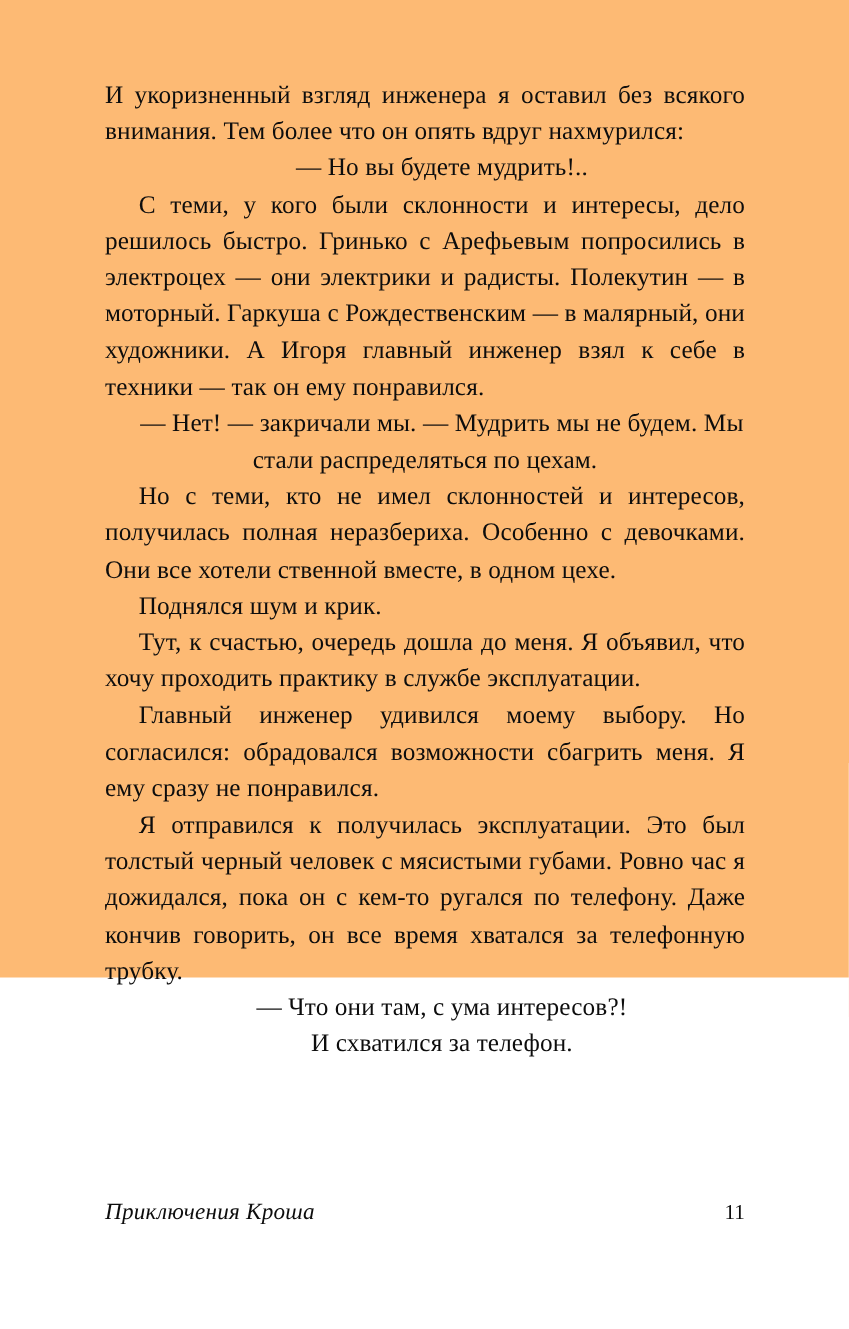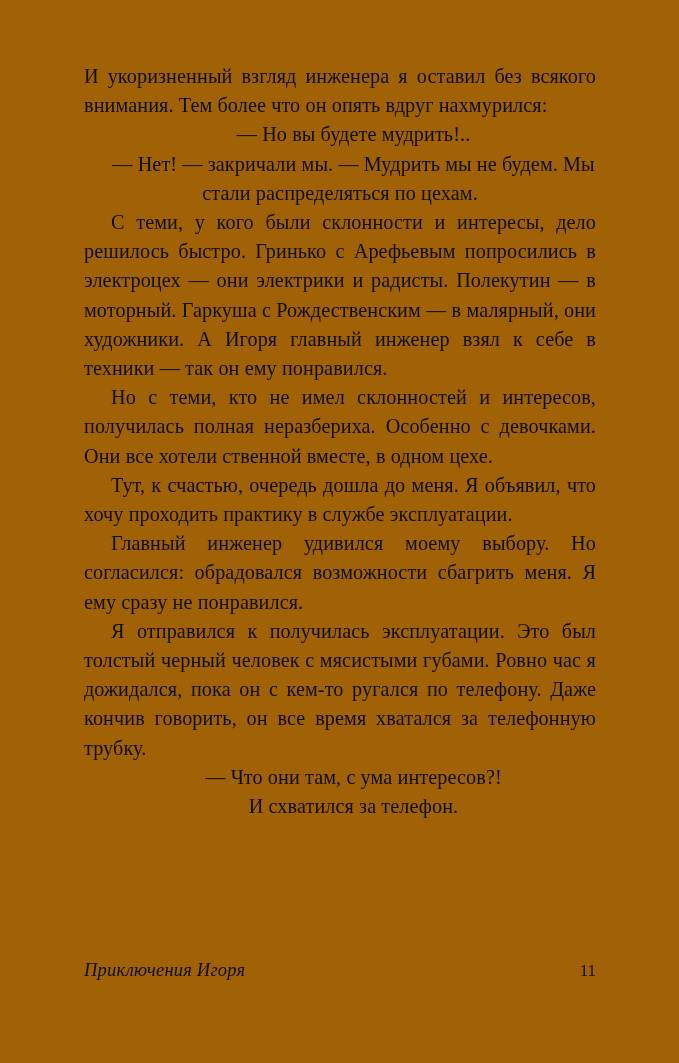--- a/index.html
+++ b/index.html
@@ -13,22 +13,22 @@
     font-family: "Liberation Serif", "DejaVu Serif", serif;
     color: #0d0d0d;
     position: relative;
     overflow: hidden;
   }
   .page {
     position: absolute;
     left: 0;
     top: 0;
     width: 679px;
-    height: 1063px;
-    background: #a16207;
+    height: 782px;
+    background: #fdba74;
   }
   .text-column {
     position: absolute;
     left: 84px;
     top: 62px;
     width: 512px;
   }
   p.para {
     margin: 0;
     font-size: 20.2px;
@@ -64,28 +64,29 @@
   }
 </style>
 </head>
 <body>
 
 <div class="page">
 
   <div class="text-column">
     <p class="para">И укоризненный взгляд инженера я оставил без вся­кого внимания. Тем более что он опять вдруг нахму­рился:</p>
     <p class="para dash">— Но вы будете мудрить!..</p>
+    <p class="para indent">С теми, у кого были склонности и интересы, дело решилось быстро. Гринько с Арефьевым попроси­лись в электроцех — они электрики и радисты. Поле­кутин — в моторный. Гаркуша с Рождественским — в малярный, они художники. А Игоря главный инже­нер взял к себе в техники — так он ему понравился.</p>
     <p class="para dash">— Нет! — закричали мы. — Мудрить мы не будем. Мы стали распределяться по цехам.</p>
-    <p class="para indent">С теми, у кого были склонности и интересы, дело решилось быстро. Гринько с Арефьевым попроси­лись в электроцех — они электрики и радисты. Поле­кутин — в моторный. Гаркуша с Рождественским — в малярный, они художники. А Игоря главный инже­нер взял к себе в техники — так он ему понравился.</p>
     <p class="para indent">Но с теми, кто не имел склонностей и интересов, получилась полная неразбериха. Особенно с девоч­ками. Они все хотели ственной вместе, в одном цехе.</p>
+    <p class="para indent">Поднялся шум и крик.</p>
     <p class="para indent">Тут, к счастью, очередь дошла до меня. Я объявил, что хочу проходить практику в службе эксплуатации.</p>
     <p class="para indent">Главный инженер удивился моему выбору. Но согласился: обрадовался возможности сбагрить меня. Я ему сразу не понравился.</p>
     <p class="para indent">Я отправился к получилась эксплуатации. Это был толстый черный человек с мясистыми губами. Ровно час я дожидался, пока он с кем-то ругался по телефону. Даже кончив говорить, он все время хва­тался за телефонную трубку.</p>
     <p class="para dash">— Что они там, с ума интересов?!</p>
     <p class="para dash">И схватился за телефон.</p>
   </div>
 
   <div class="footer">
-    <span class="footer-title">Приключения Игоря</span>
+    <span class="footer-title">Приключения Кроша</span>
     <span class="footer-page">11</span>
   </div>
 
 </div>
 
 </body></html>

